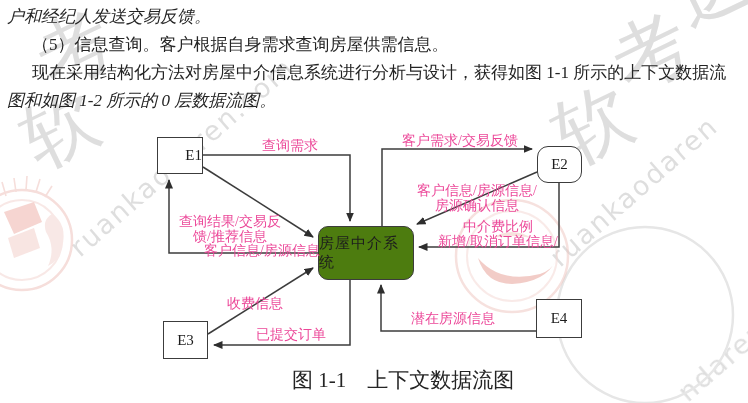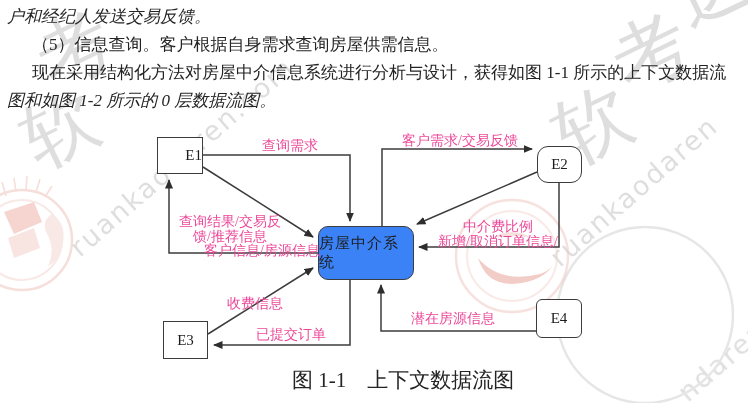--- a/index.html
+++ b/index.html
@@ -15,21 +15,21 @@
   .ind-a{margin-left:7px;font-style:italic;}
   .ind-b{margin-left:32px;}
   
   .ebox{
     position:absolute;background:#ffffff;border:1.6px solid #3c3c3c;
     display:flex;align-items:center;justify-content:center;
     font-size:15px;color:#1d1d1d;box-sizing:border-box;
   }
   .pbox{
     position:absolute;left:318px;top:226px;width:96px;height:54px;
-    background:#3b82f6;border:1.6px solid #3c3c3c;border-radius:10px;
+    background:#4d7c0f;border:1.6px solid #3c3c3c;border-radius:10px;
     display:flex;align-items:center;justify-content:center;
     font-size:15px;color:#1d1d1d;box-sizing:border-box;letter-spacing:1px;
   }
   
   .flbl{
     position:absolute;font-size:14px;line-height:15px;color:#ec4899;
     text-align:center;white-space:nowrap;
   }
   .caption{position:absolute;left:292px;top:366px;font-size:21px;color:#242424;white-space:pre;}
 </style>
@@ -113,39 +113,43 @@
 
   <div class="ebox" style="left:157px;top:137px;width:46px;height:37px;justify-content:flex-end;">
     <span>E1</span>
   </div>
   <div class="ebox" style="left:537px;top:146px;width:45px;height:37px;border-radius:11px;">
     <span>E2</span>
   </div>
   <div class="ebox" style="left:163px;top:321px;width:45px;height:38px;">
     <span>E3</span>
   </div>
-  <div class="ebox" style="left:536px;top:299px;width:46px;height:39px;border-radius:6px;">
+  <div class="ebox" style="left:536px;top:299px;width:46px;height:39px;">
     <span>E4</span>
   </div>
 
   <div class="pbox">
     <span>房屋中介系统</span>
   </div>
 
   <div class="flbl" style="left:244px;top:138px;width:92px;">查询需求</div>
 
   <div class="flbl" style="left:202px;top:207px;width:120px;margin-top:36px;">客户信息/房源信息</div>
 
   <div class="flbl" style="left:172px;top:214px;width:116px;">
     <div>查询结果/交易反</div>
     <div>馈/推荐信息</div>
   </div>
 
   <div class="flbl" style="left:398px;top:133px;width:124px;">客户需求/交易反馈</div>
 
+  <div class="flbl" style="left:410px;top:183px;width:134px;">
+    <div>客户信息/房源信息/</div>
+    <div>房源确认信息</div>
+  </div>
 
   <div class="flbl" style="left:432px;top:219px;width:132px;">
     <div>中介费比例</div>
     <div>新增/取消订单信息/</div>
   </div>
 
   <div class="flbl" style="left:224px;top:296px;width:62px;">收费信息</div>
 
   <div class="flbl" style="left:252px;top:327px;width:78px;">已提交订单</div>
 

